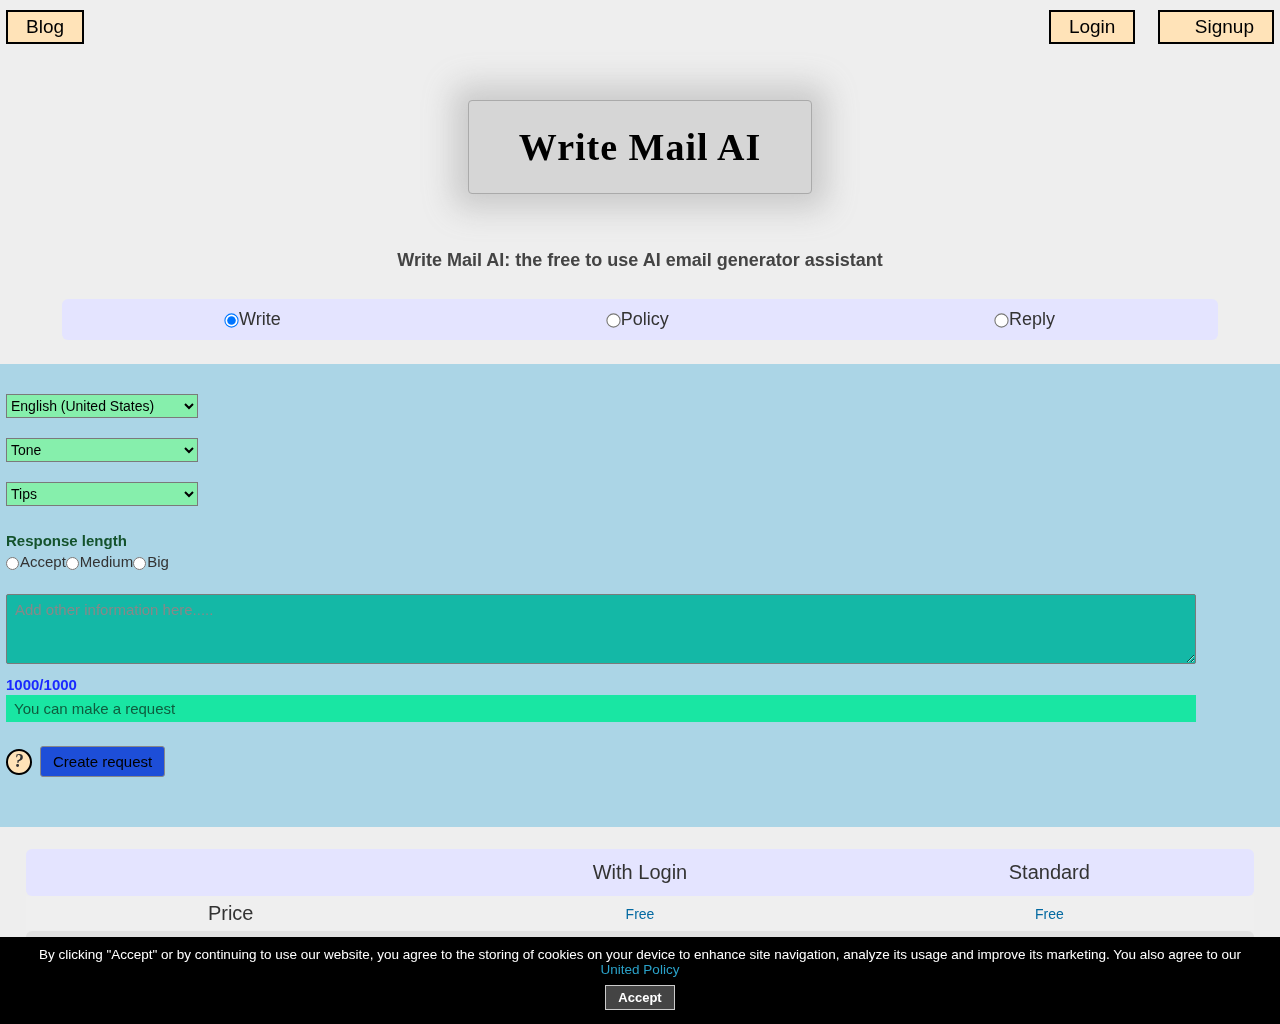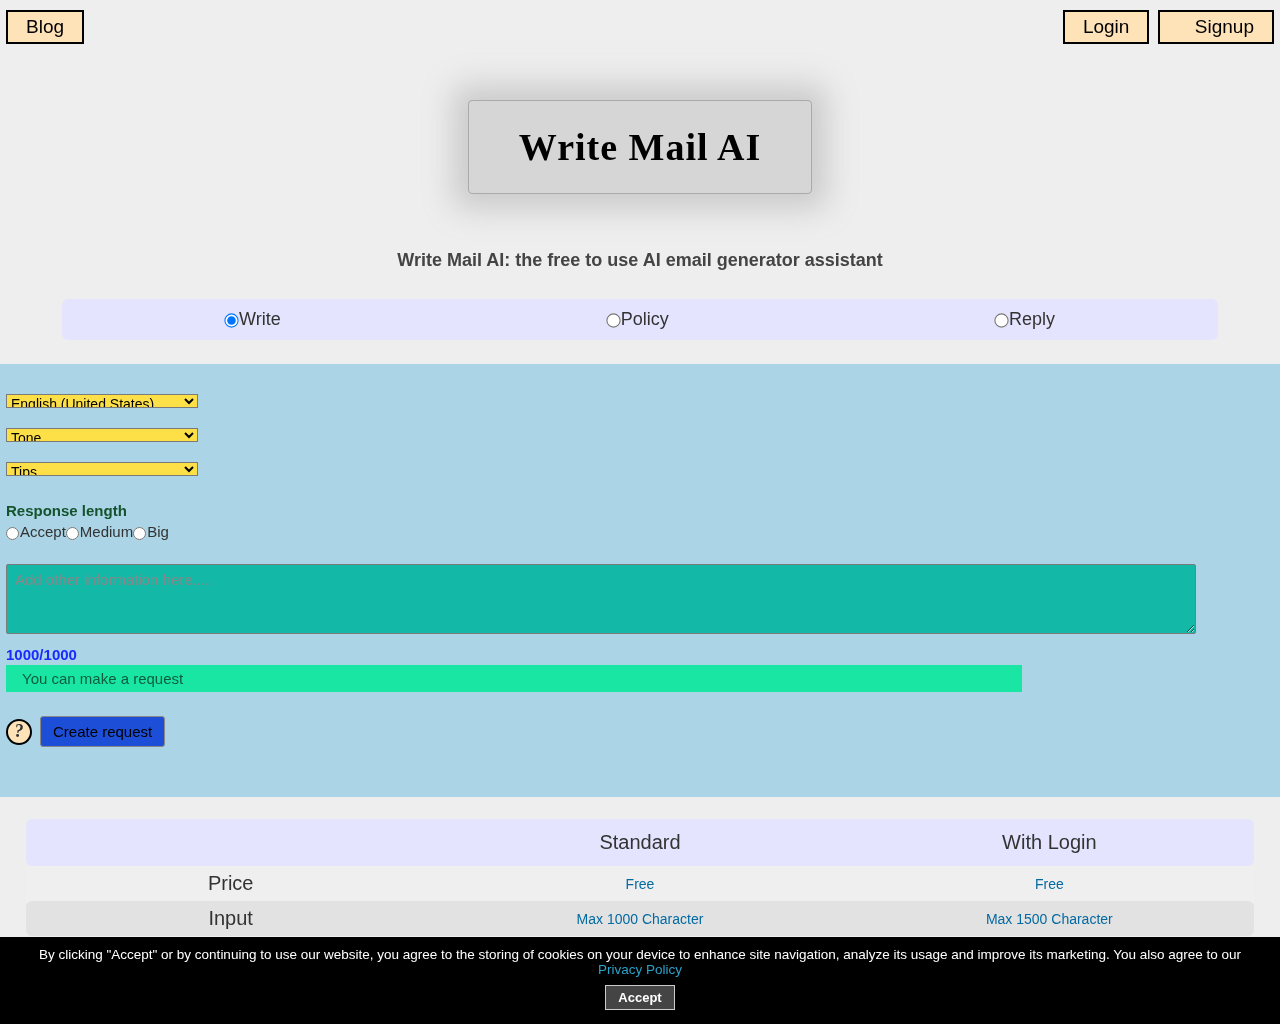--- a/index.html
+++ b/index.html
@@ -18,21 +18,21 @@
     display: flex;
     justify-content: space-between;
   }
   .topbar .btn {
     background: #ffe3b8;
     border: 2px solid #000;
     font-size: 19px;
     padding: 4px 18px;
     cursor: pointer;
   }
-  .topbar .right .btn + .btn { margin-left: 4px; padding-left: 35px; }
+  .topbar .right .btn + .btn { margin-left: 18px; padding-left: 35px; }
 
   
   .brand-wrap { text-align: center; margin-top: 50px; }
   .brand {
     display: inline-block;
     font-family: Georgia, "Times New Roman", serif;
     font-weight: bold;
     font-size: 38px;
     color: #000;
     letter-spacing: 1px;
@@ -73,23 +73,23 @@
 
   
   .panel {
     background: #abd5e6;
     margin-top: 24px;
     padding: 30px 6px 50px 6px;
   }
   .panel select {
     display: block;
     width: 192px;
-    height: 14px;
+    height: 24px;
     font-size: 14px;
-    background: #fde047;
+    background: #86efac;
     border: 1px solid #7a7a7a;
     margin-bottom: 20px;
   }
   .section-title {
     font-weight: bold;
     font-size: 15px;
     color: #14532d;
     margin-top: 26px;
   }
   .lenrow {
@@ -118,23 +118,23 @@
   .counter {
     color: #1a29ff;
     font-weight: bold;
     font-size: 15px;
     margin-top: 12px;
   }
   .statusbar {
     background: #19e6a3;
     color: #0e5c3e;
     font-size: 15px;
-    padding: 5px 16px;
+    padding: 5px 8px;
     margin-top: 2px;
-    width: 1016px;
+    width: 1190px;
   }
   .reqrow {
     margin-top: 24px;
     display: flex;
     align-items: center;
     gap: 8px;
   }
   .help-icon {
     width: 26px; height: 26px;
     border-radius: 50%;
@@ -265,32 +265,32 @@
 
   <div class="reqrow">
     <span class="help-icon">?</span>
     <button class="create-btn">Create request</button>
   </div>
 </div>
 
 <div class="pricing">
   <div class="row head">
     <div></div>
+    <div>With Login</div>
     <div>Standard</div>
-    <div>With Login</div>
   </div>
   <div class="row odd">
     <div class="labelcell">Price</div>
     <div class="valcell">Free</div>
     <div class="valcell">Free</div>
   </div>
   <div class="row even">
     <div class="labelcell">Input</div>
     <div class="valcell">Max 1000 Character</div>
     <div class="valcell">Max 1500 Character</div>
   </div>
 </div>
 
 <div class="cookie">
-  <span>By clicking "Accept" or by continuing to use our website, you agree to the storing of cookies on your device to enhance site navigation, analyze its usage and improve its marketing. You also agree to our </span><a href="#">Privacy Policy</a>
+  <span>By clicking "Accept" or by continuing to use our website, you agree to the storing of cookies on your device to enhance site navigation, analyze its usage and improve its marketing. You also agree to our </span><a href="#">United Policy</a>
   <br>
   <button class="cookie-btn">Accept</button>
 </div>
 
 </body></html>

